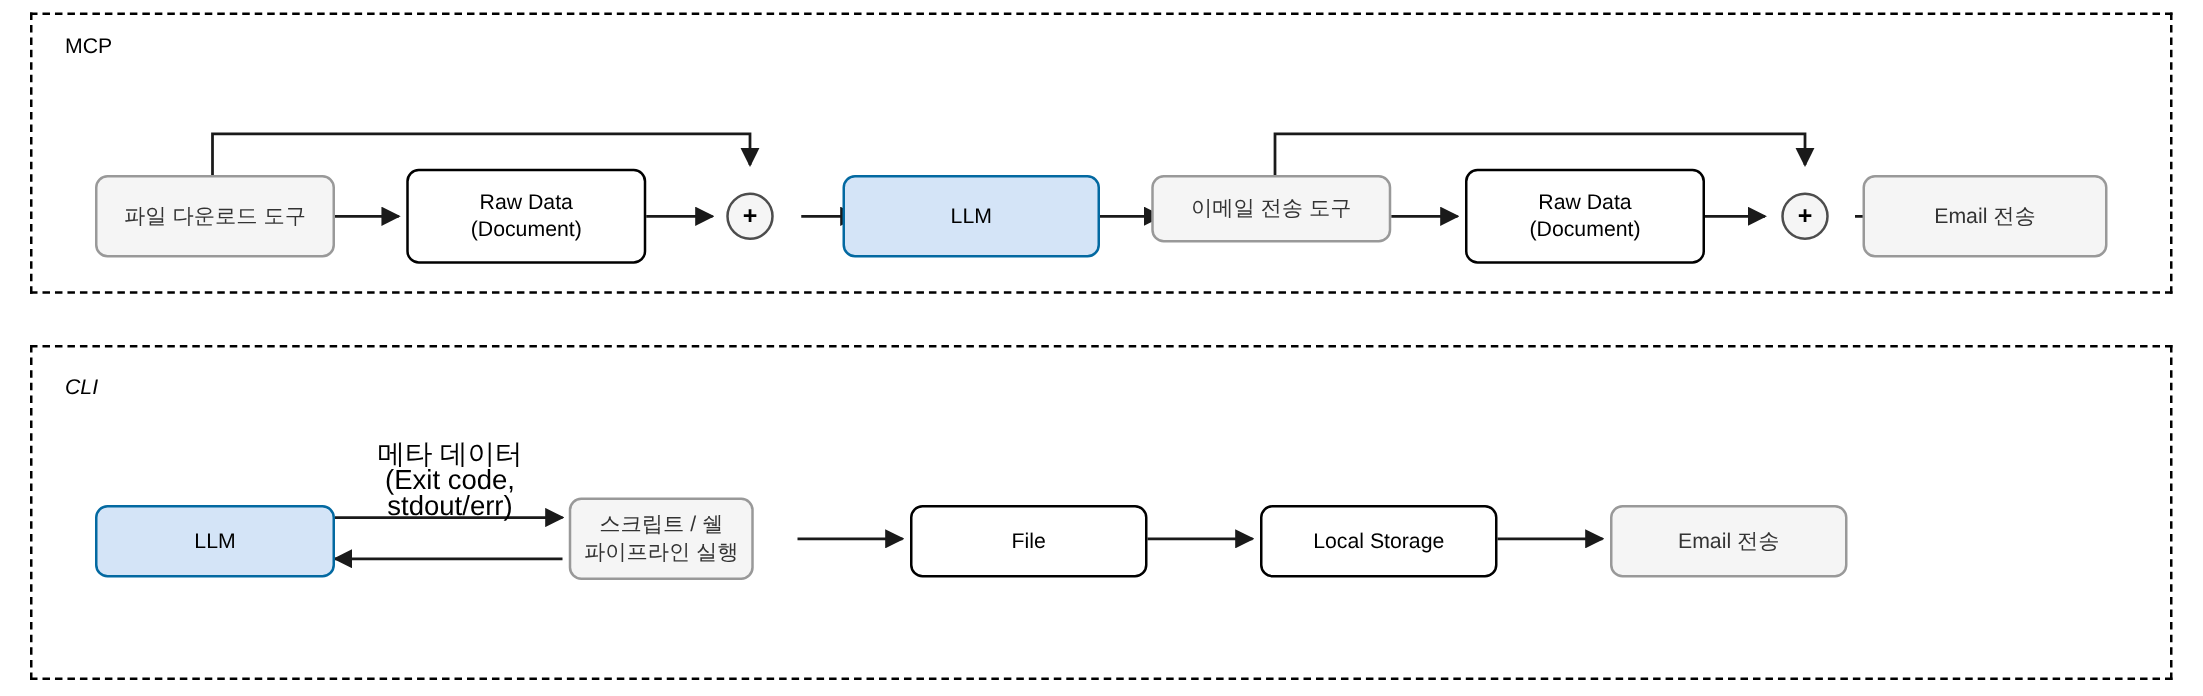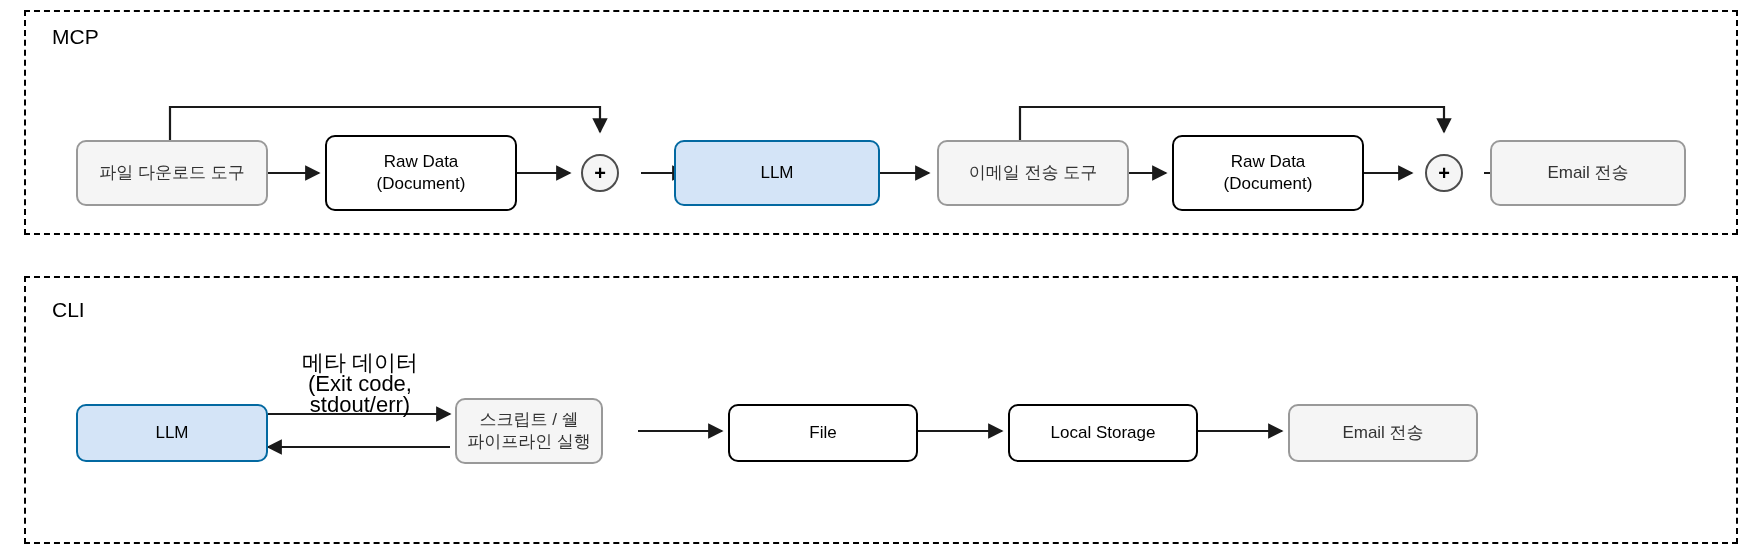--- a/index.html
+++ b/index.html
@@ -28,27 +28,27 @@
     position: absolute;
     border: 2px dashed #000000;
     background: transparent;
     box-sizing: border-box;
   }
   .group-mcp  { left: 24px;  top: 10px;  width: 1714px; height: 225px; }
   .group-cli  { left: 24px;  top: 276px; width: 1714px; height: 268px; }
 
   .group-label {
     position: absolute;
-    font-size: 21px;
+    font-size: 17px;
     line-height: 20px;
     color: #000000;
     white-space: nowrap;
   }
   .lbl-mcp { left: 52px; top: 27px; }
-  .lbl-cli { left: 52px; top: 300px; }
+  .lbl-cli { left: 52px; top: 300px; font-style: italic; }
 
   
   .node {
     position: absolute;
     box-sizing: border-box;
     display: flex;
     align-items: center;
     justify-content: center;
     text-align: center;
     border-radius: 10px;
@@ -157,21 +157,21 @@
 
   <div class="node node-gray" style="left:76px; top:140px; width:192px; height:66px;">파일 다운로드 도구</div>
 
   <div class="node node-white" style="left:325px; top:135px; width:192px; height:76px;">Raw Data
 (Document)</div>
 
   <div class="plus" style="left:581px; top:154px;">+</div>
 
   <div class="node node-blue" style="left:674px; top:140px; width:206px; height:66px;">LLM</div>
 
-  <div class="node node-gray" style="left:921px; top:140px; width:192px; height:66px;margin-left:16px;">이메일 전송 도구</div>
+  <div class="node node-gray" style="left:921px; top:140px; width:192px; height:54px;">이메일 전송 도구</div>
 
   <div class="node node-white" style="left:1172px; top:135px; width:192px; height:76px;">Raw Data
 (Document)</div>
 
   <div class="plus" style="left:1425px; top:154px;">+</div>
 
   <div class="node node-gray" style="left:1490px; top:140px; width:196px; height:66px;">Email 전송</div>
 
   <div class="node node-blue" style="left:76px; top:404px; width:192px; height:58px;">LLM</div>
 

